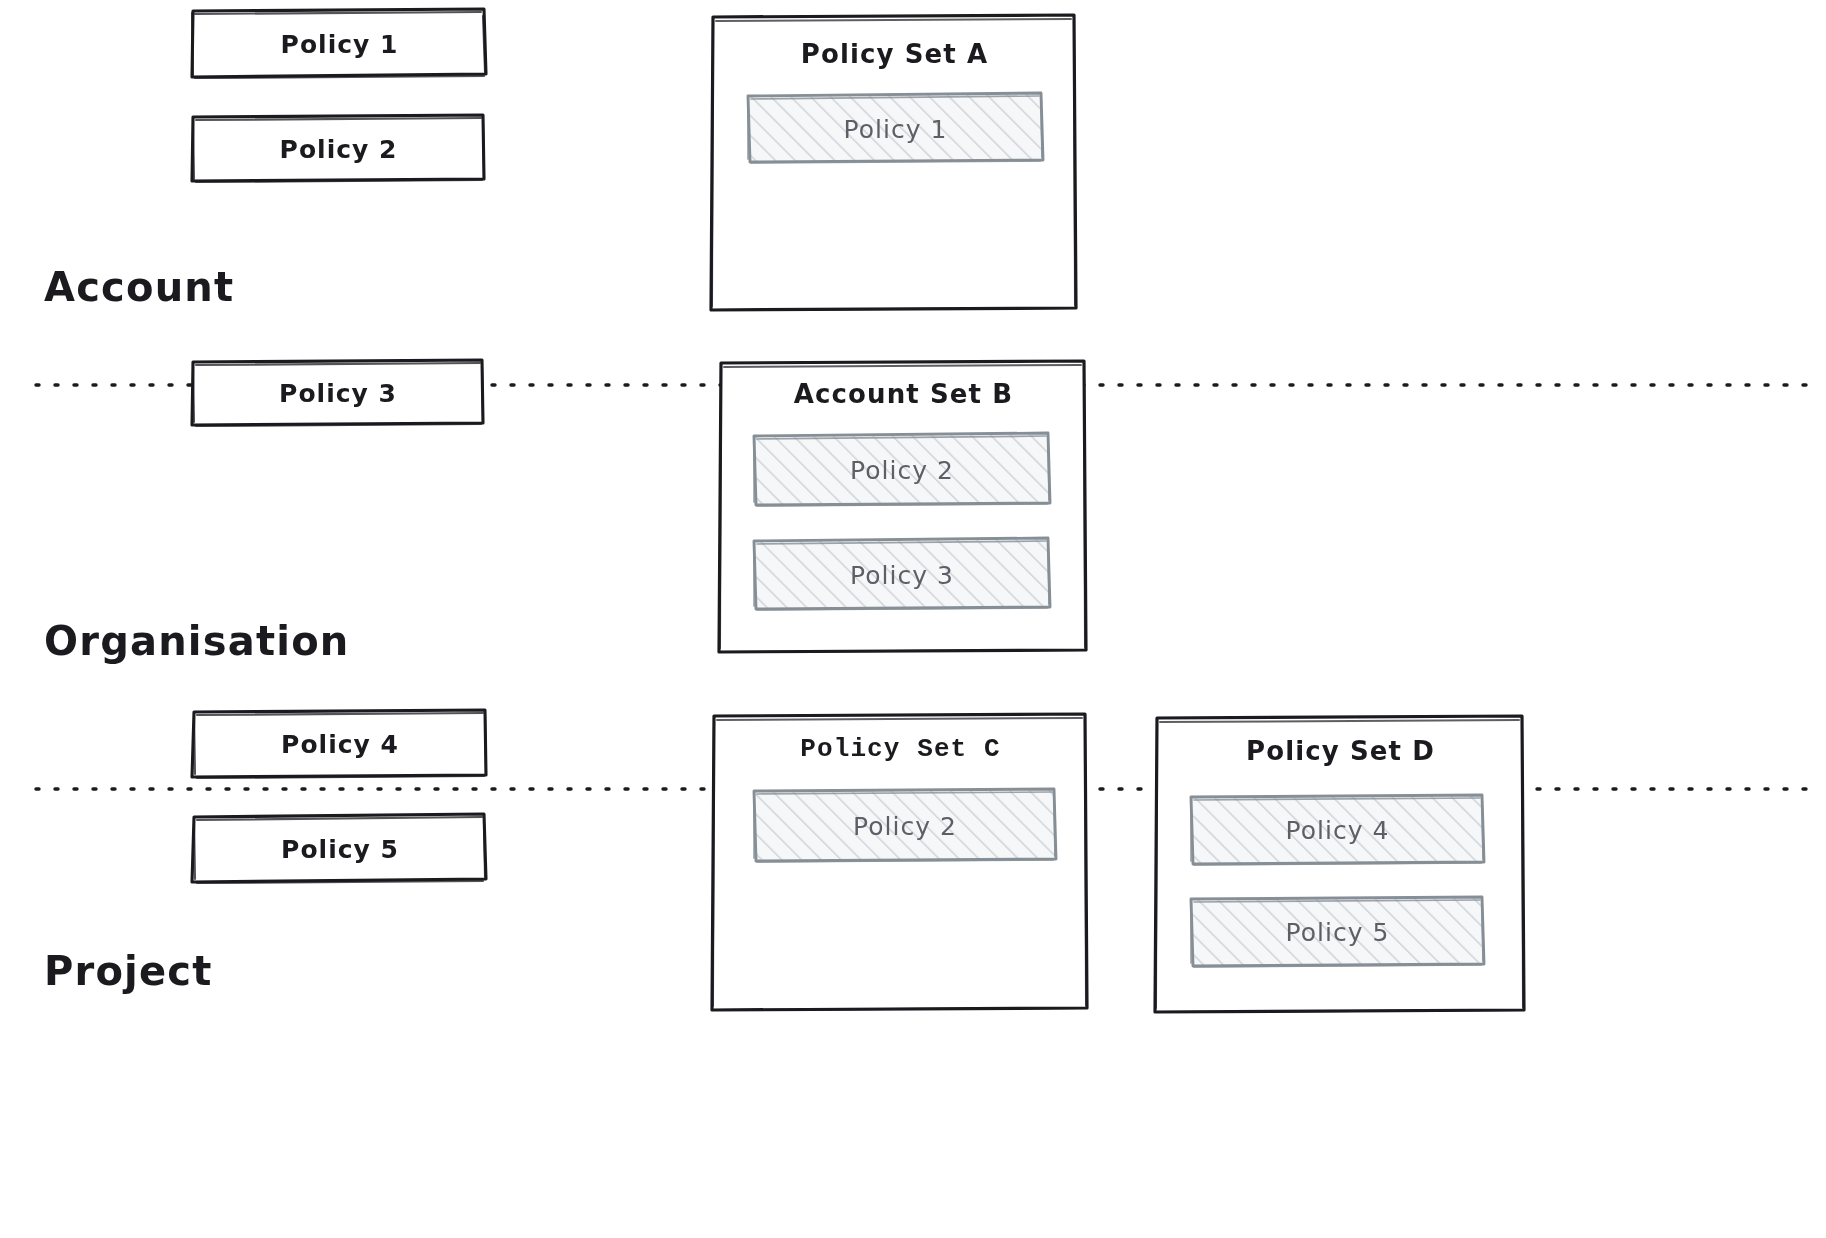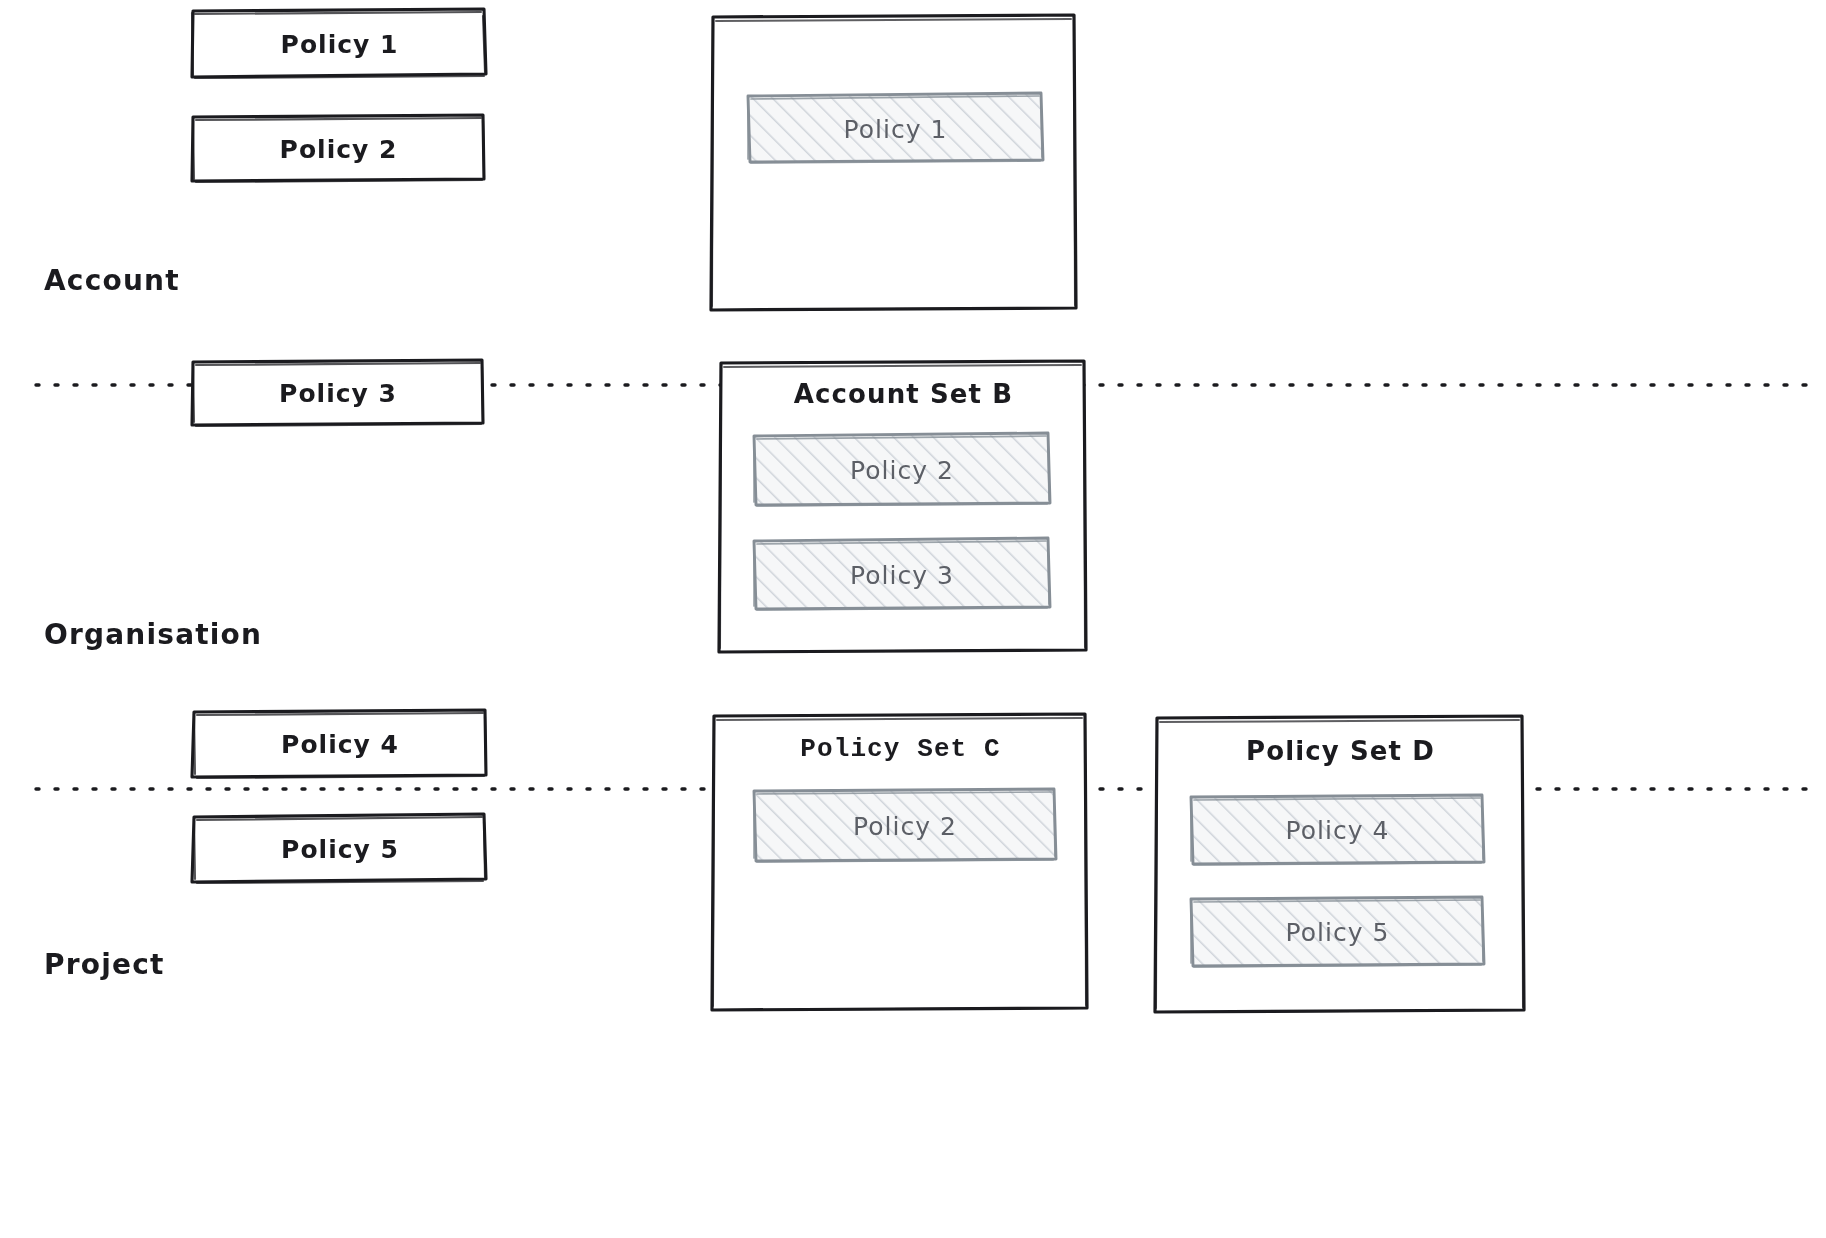--- a/index.html
+++ b/index.html
@@ -21,21 +21,21 @@
   #sketch {
     position: absolute;
     top: 0;
     left: 0;
     width: 1826px;
     height: 1238px;
   }
   .tier-label {
     position: absolute;
     font-family: "DejaVu Sans", sans-serif;
-    font-size: 28px;
+    font-size: 40px;
     font-weight: 600;
     letter-spacing: 1.2px;
     color: #1b1b1f;
     white-space: nowrap;
     -webkit-font-smoothing: antialiased;
   }
   .box-label {
     position: absolute;
     display: flex;
     align-items: center;
@@ -177,20 +177,21 @@
   <div class="tier-label" style="left:44px; top:264px;">Account</div>
   <div class="tier-label" style="left:44px; top:618px;">Organisation</div>
   <div class="tier-label" style="left:44px; top:948px;">Project</div>
 
   <div class="box-label" style="left:193px; top:11px; width:293px; height:66px;">Policy 1</div>
   <div class="box-label" style="left:193px; top:117px; width:291px; height:64px;">Policy 2</div>
   <div class="box-label" style="left:193px; top:362px; width:290px; height:63px;">Policy 3</div>
   <div class="box-label" style="left:194px; top:712px; width:292px; height:65px;">Policy 4</div>
   <div class="box-label" style="left:194px; top:817px; width:292px; height:65px;">Policy 5</div>
 
+  <div class="set-title" style="left:713px; top:33px; width:363px; height:42px;">Policy Set A</div>
   <div class="inner-label" style="left:748px; top:96px; width:295px; height:66px;">Policy 1</div>
 
   <div class="set-title" style="left:721px; top:373px; width:365px; height:42px;">Account Set B</div>
   <div class="inner-label" style="left:754px; top:436px; width:296px; height:69px;">Policy 2</div>
   <div class="inner-label" style="left:754px; top:541px; width:296px; height:68px;">Policy 3</div>
 
   <div class="set-title" style="left:714px; top:728px; width:373px; height:42px;font-family:Liberation Mono, monospace;">Policy Set C</div>
   <div class="inner-label" style="left:754px; top:791px; width:302px; height:70px;">Policy 2</div>
 
   <div class="set-title" style="left:1157px; top:730px; width:367px; height:42px;">Policy Set D</div>

